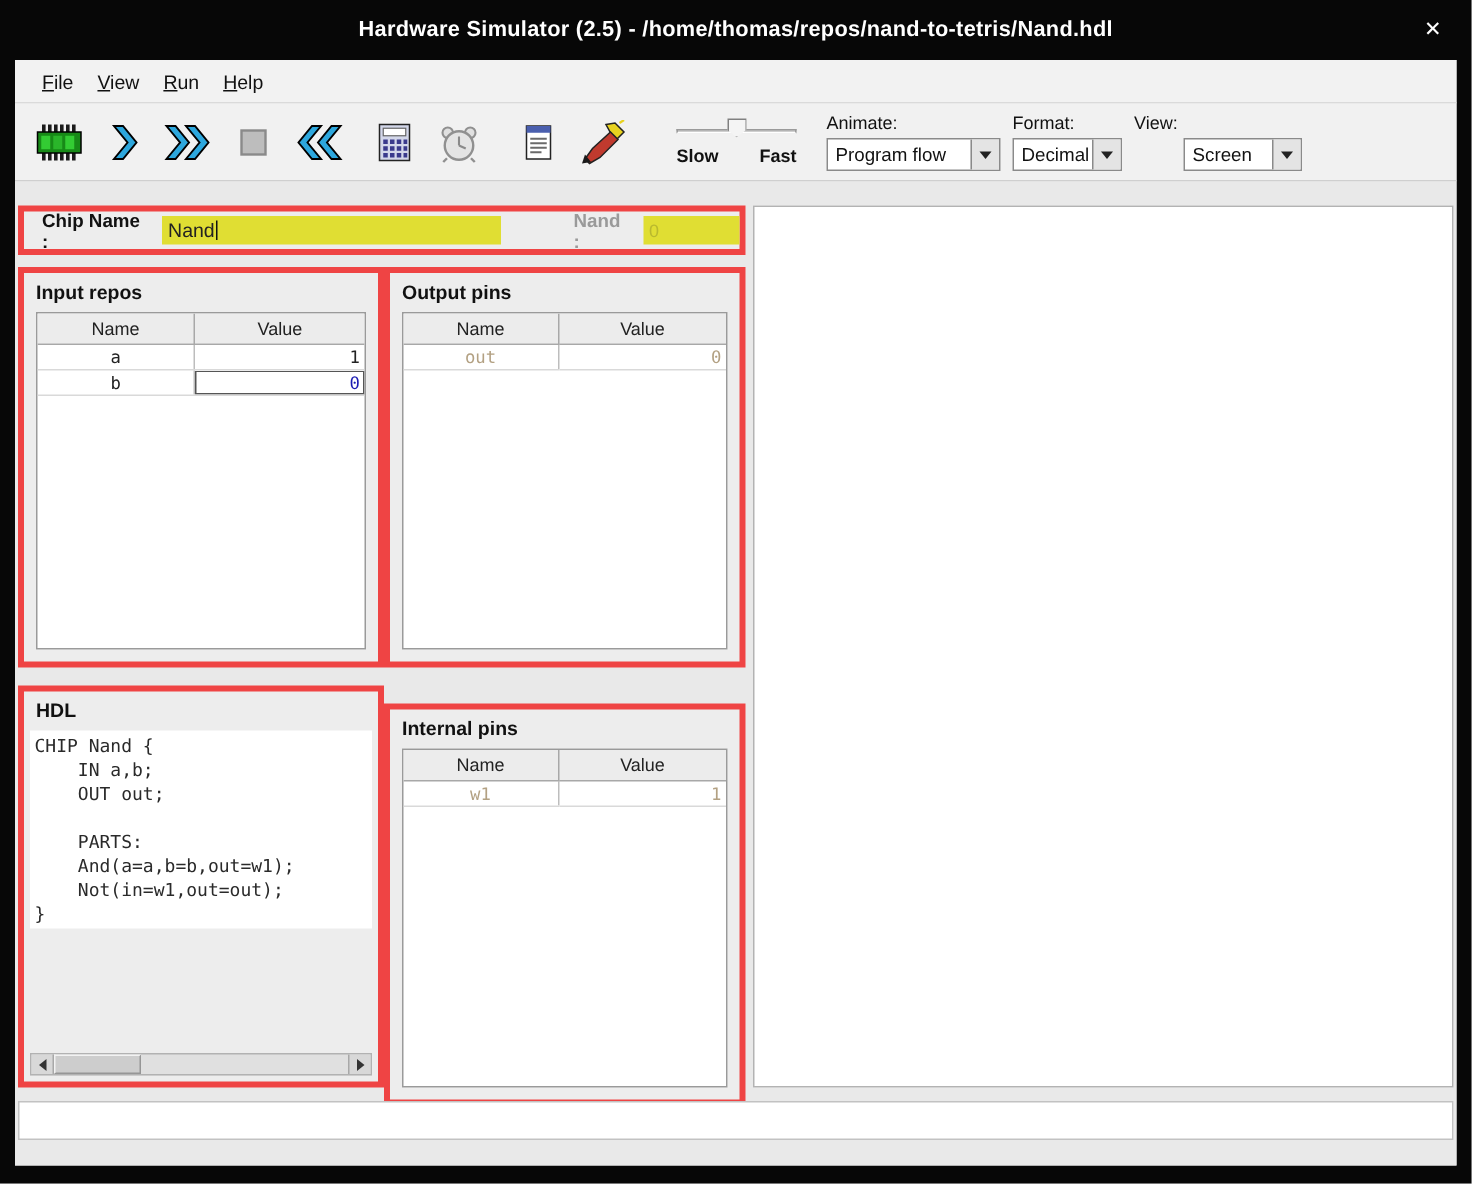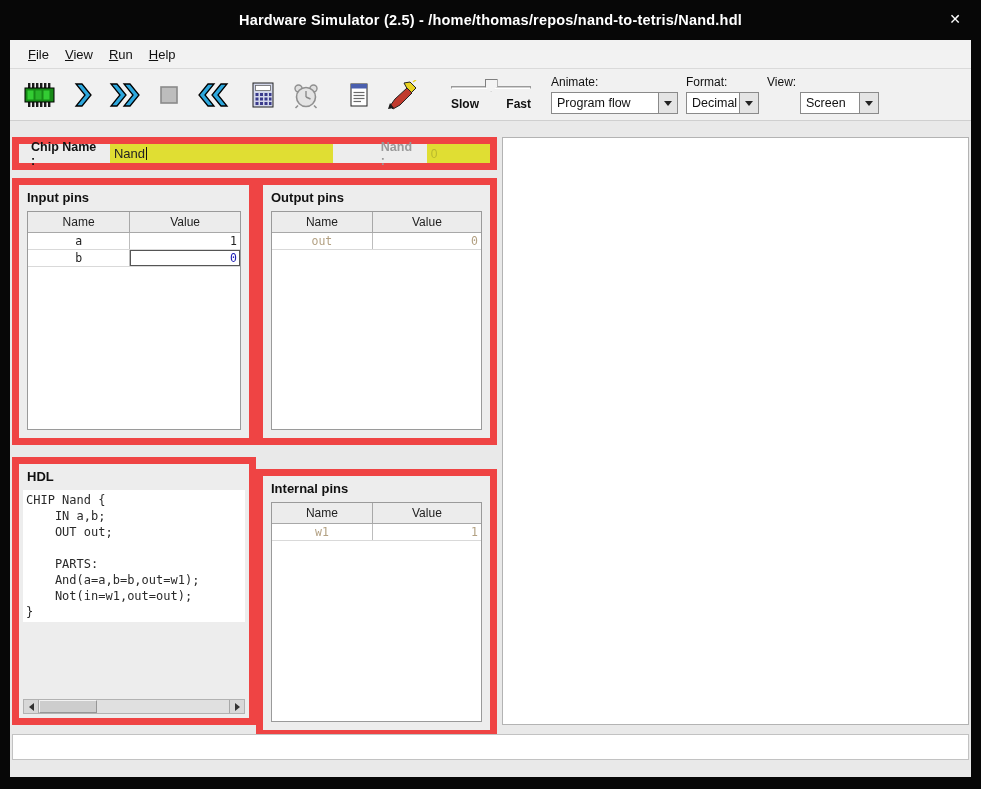--- a/index.html
+++ b/index.html
@@ -44,26 +44,26 @@
 
   
   .combo-block { margin-left: 20px; }
   .combo-block.tight { margin-left: 8px; }
   .combo-label { font-size: 12px; color: #111; margin-bottom: 3px; }
   .combo { height: 22px; background: #fff; border: 1px solid #8a8a8a; display: flex; align-items: stretch; }
   .combo-value { flex: 1; font-size: 12.5px; color: #111; padding: 3px 4px 0 5px; white-space: nowrap; overflow: hidden; }
   .combo-btn { width: 19px; background: #e4e4e4; border-left: 1px solid #8a8a8a;
     display: flex; align-items: center; justify-content: center; }
   .combo-btn::after { content: ""; border-left: 4px solid transparent; border-right: 4px solid transparent; border-top: 5px solid #222; }
-  .combo-animate { width: 127px; } .combo-format { width: 73px; } .combo-view { width: 79px; margin-left: 33px; }
+  .combo-animate { width: 116px; } .combo-format { width: 73px; } .combo-view { width: 79px; margin-left: 33px; }
 
   
   .main { position: relative; flex: 1; background: #e9e9e9; }
 
-  .panel { position: absolute; background: #ededed; border: 7px solid #ef4444; justify-content: space-between; }
+  .panel { position: absolute; background: #ededed; border: 4px solid #ef4444; justify-content: space-between; }
   .panel-title { font-weight: bold; font-size: 13px; color: #111; padding: 5px 8px 3px; }
 
   .chip-header { left: 2px; top: 16px; width: 485px; height: 33px;
     display: flex; align-items: center; }
   .chip-label { font-weight: bold; font-size: 12.5px; color: #111; margin-left: 12px; }
   .chip-input { width: 229px; height: 19px; background: #e0de33; margin-left: 8px;
     font-size: 13px; color: #222; padding-left: 4px; display: flex; align-items: center; }
   .chip-input .value::after { content: ""; display: inline-block; width: 1px; height: 13px;
     background: #111; margin-left: 1px; vertical-align: -2px; }
   .time-label { color: #9a9a9a; font-weight: bold; font-size: 12.5px; margin-left: 48px; }
@@ -272,21 +272,21 @@
     <div class="panel chip-header">
       <span class="chip-label">Chip Name :</span>
       <div class="chip-input">
         <span class="value">Nand</span>
       </div>
       <span class="time-label">Nand :</span>
       <div class="time-input">0</div>
     </div>
 
     <div class="panel panel-input">
-      <div class="panel-title">Input pins</div>
+      <div class="panel-title">Input repos</div>
       <div class="viewport">
         <table class="pin-table">
           <thead>
             <tr>
               <th>Name</th>
               <th>Value</th>
             </tr>
           </thead>
           <tbody>
             <tr>

